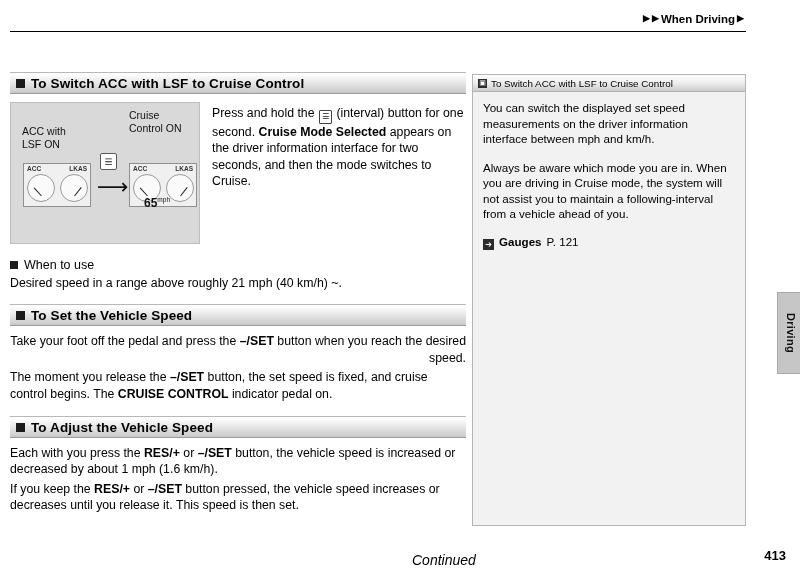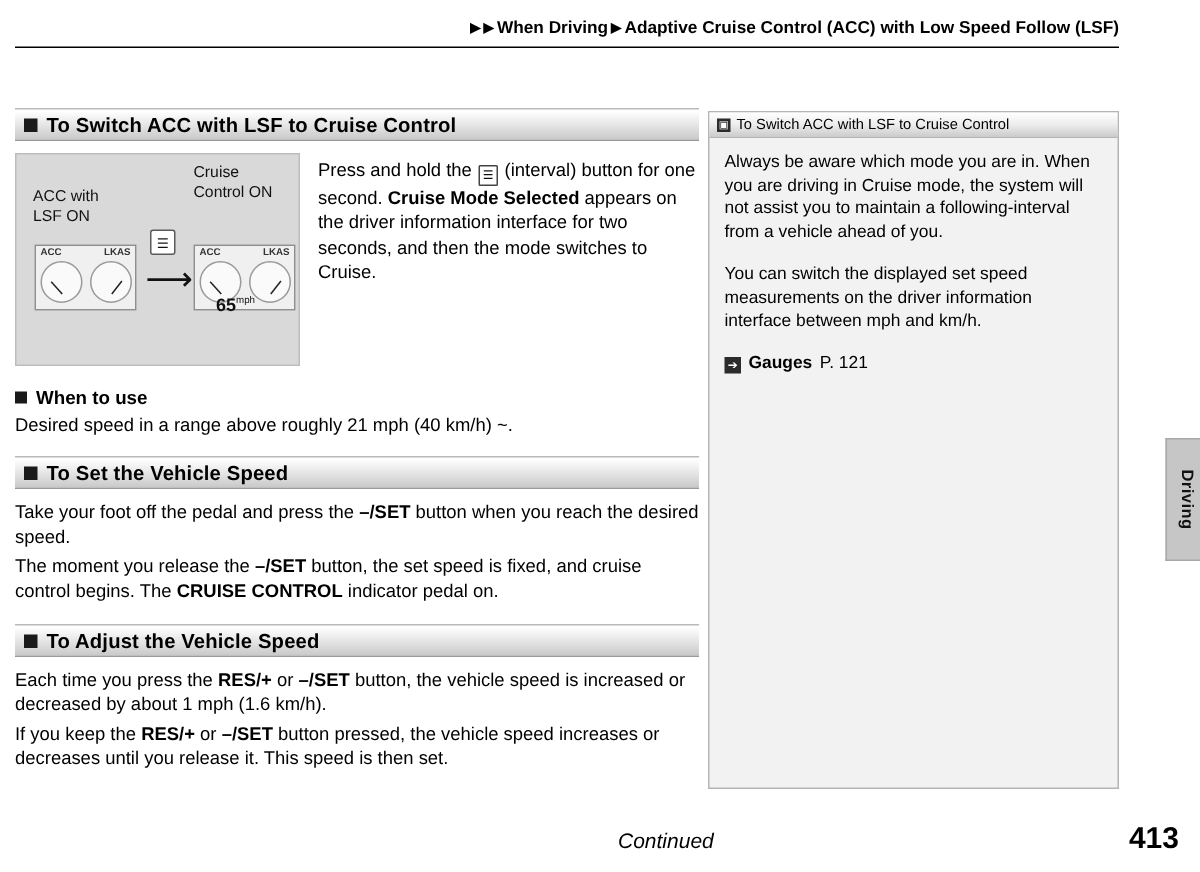--- a/index.html
+++ b/index.html
@@ -90,21 +90,21 @@
     margin-top: 14px;
   }
   .sub-head .sq {
     width: 8px;
     height: 8px;
     background: #1a1a1a;
     margin-right: 6px;
   }
   .sub-head .txt {
     font-size: 12.5px;
-    font-weight: bold;
+    font-weight: normal;
   }
 
   
   .para {
     font-size: 12.3px;
     line-height: 16.4px;
     margin: 3px 0 0 0;
   }
   .b { font-weight: bold; margin-top: 36px; }
 
@@ -327,33 +327,32 @@
     position: absolute;
     left: 412px;
     top: 552px;
     font-size: 14px;
     font-style: italic;
   }
   .pageno {
     position: absolute;
     right: 14px;
     top: 548px;
-    font-size: 20px;
+    font-size: 13px;
     font-weight: bold;
   }
 </style>
 </head>
 <body>
 
 <div class="header">
   <span class="arrow">▶</span>
     <span class="arrow">▶</span>
     <span>When Driving</span>
     <span class="arrow" style="margin:0 2px;">▶</span>
-    <span>Adaptive Cruise Control (ACC) with Low Speed Follow (LSF)</span>
 </div>
 <div class="header-rule"></div>
 
 <div class="left-col">
 
   <div class="sec-head">
     <span class="sq"></span>
     <span class="txt">To Switch ACC with LSF to Cruise Control</span>
   </div>
 
@@ -411,40 +410,40 @@
   <div class="sub-head">
     <span class="sq"></span>
     <span class="txt">When to use</span>
   </div>
   <p class="para">Desired speed in a range above roughly 21 mph (40 km/h) ~.</p>
 
   <div class="sec-head" style="margin-top:13px;">
     <span class="sq"></span>
     <span class="txt">To Set the Vehicle Speed</span>
   </div>
-  <p class="para" style="margin-top:7px;"><span>Take your foot off the pedal and press the </span><span class="b">–/SET</span><span> button when you reach the desired speed.</span></p>
+  <p class="para" style="margin-top:7px;text-align:right;"><span>Take your foot off the pedal and press the </span><span class="b">–/SET</span><span> button when you reach the desired speed.</span></p>
   <p class="para"><span>The moment you release the </span><span class="b">–/SET</span><span> button, the set speed is fixed, and cruise control begins. The </span><span class="b">CRUISE CONTROL</span><span> indicator pedal on.</span></p>
 
   <div class="sec-head" style="margin-top:14px;">
     <span class="sq"></span>
     <span class="txt">To Adjust the Vehicle Speed</span>
   </div>
-  <p class="para" style="margin-top:7px;"><span>Each time you press the </span><span class="b">RES/+</span><span> or </span><span class="b">–/SET</span><span> button, the vehicle speed is increased or decreased by about 1 mph (1.6 km/h).</span></p>
+  <p class="para" style="margin-top:7px;"><span>Each with you press the </span><span class="b">RES/+</span><span> or </span><span class="b">–/SET</span><span> button, the vehicle speed is increased or decreased by about 1 mph (1.6 km/h).</span></p>
   <p class="para"><span>If you keep the </span><span class="b">RES/+</span><span> or </span><span class="b">–/SET</span><span> button pressed, the vehicle speed increases or decreases until you release it. This speed is then set.</span></p>
 </div>
 
 <div class="right-col">
   <div class="note-box">
     <div class="note-head">
       <span class="mark">▣</span>
       <span>To Switch ACC with LSF to Cruise Control</span>
     </div>
     <div class="note-body">
+      <p class="note-p">You can switch the displayed set speed measurements on the driver information interface between mph and km/h.</p>
       <p class="note-p">Always be aware which mode you are in. When you are driving in Cruise mode, the system will not assist you to maintain a following-interval from a vehicle ahead of you.</p>
-      <p class="note-p">You can switch the displayed set speed measurements on the driver information interface between mph and km/h.</p>
       <div class="note-ref">
         <span class="ref-icon">➔</span>
         <span class="ref-title">Gauges</span>
         <span>P. 121</span>
       </div>
     </div>
   </div>
 </div>
 
 <div class="side-tab"></div>

